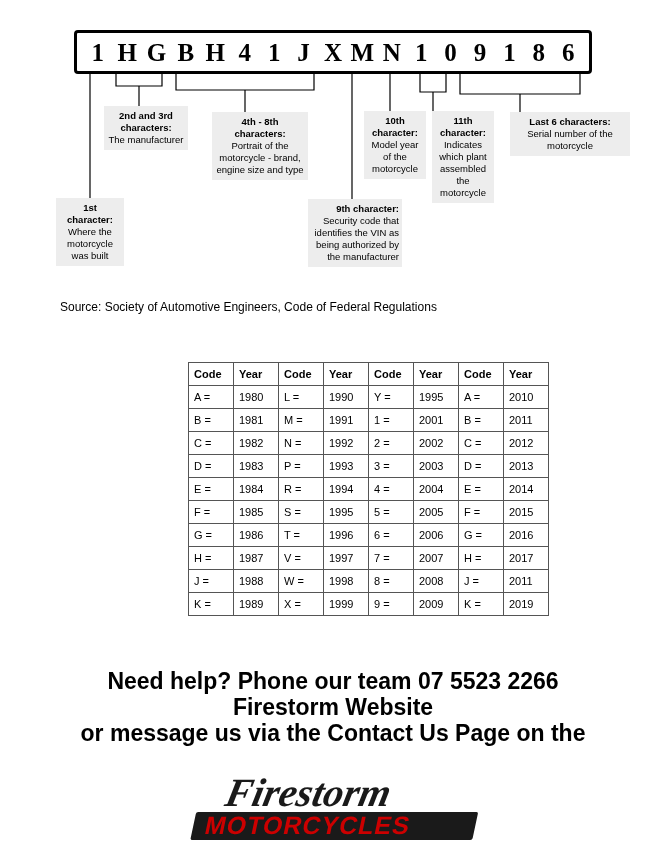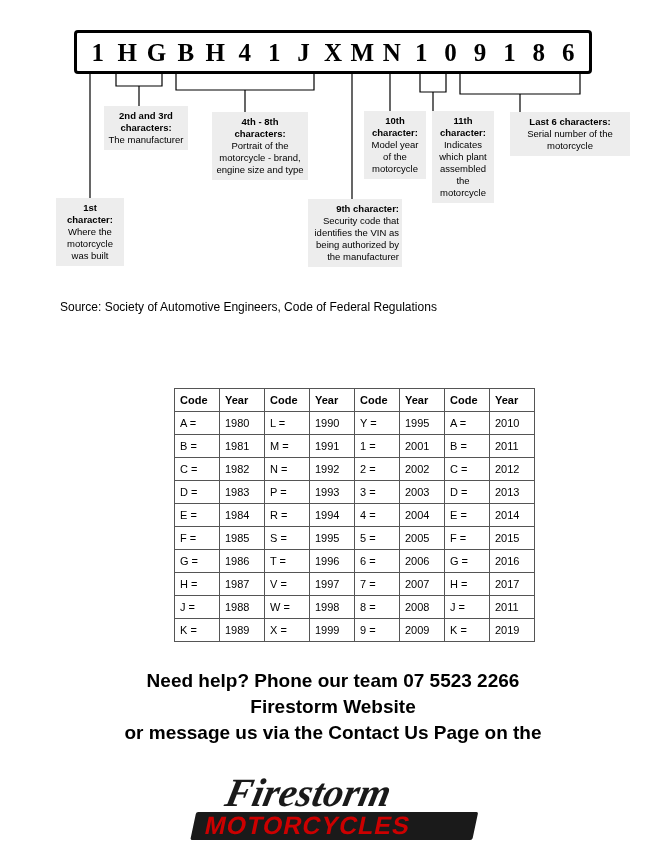--- a/index.html
+++ b/index.html
@@ -60,21 +60,21 @@
   #callout-last6{left:510px;top:112px;width:120px;}
 
   
   #source-line{
     position:absolute;left:60px;top:300px;
     font-size:12px;
   }
 
   
   #year-table-wrap{
-    position:absolute;left:174px;top:362px;margin-top:26px;
+    position:absolute;left:188px;top:362px;
   }
   table.codes{
     border-collapse:collapse;
     font-size:11px;
   }
   table.codes th, table.codes td{
     border:1px solid #555;
     padding:3px 5px 3px 5px;
     height:16px;
     text-align:left;
@@ -82,21 +82,21 @@
     background:#fff;
   }
   table.codes th{font-weight:bold;}
   table.codes td.code{width:34px;}
   table.codes td.year{width:34px;}
 
   
   #help-text{
     position:absolute;left:0;top:668px;width:666px;
     text-align:center;
-    font-size:19px;
+    font-size:23px;
     font-weight:bold;
     line-height:26px;
   }
 
   
   #logo{
     position:absolute;left:174px;top:766px;width:330px;height:82px;
   }
 </style>
 </head>

